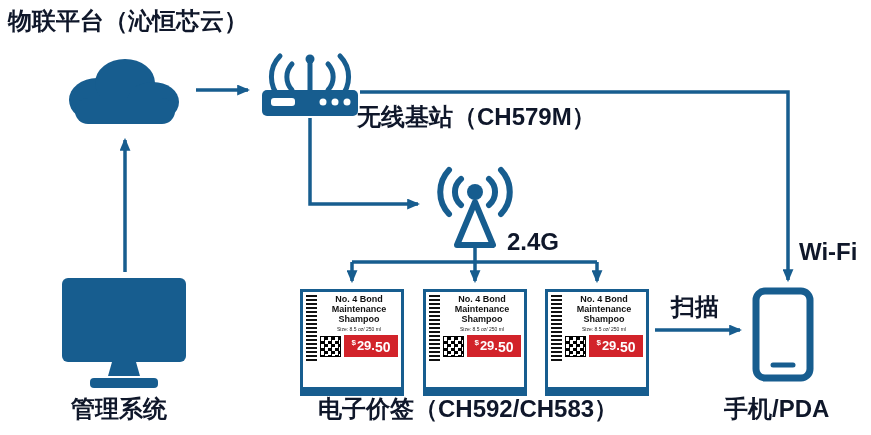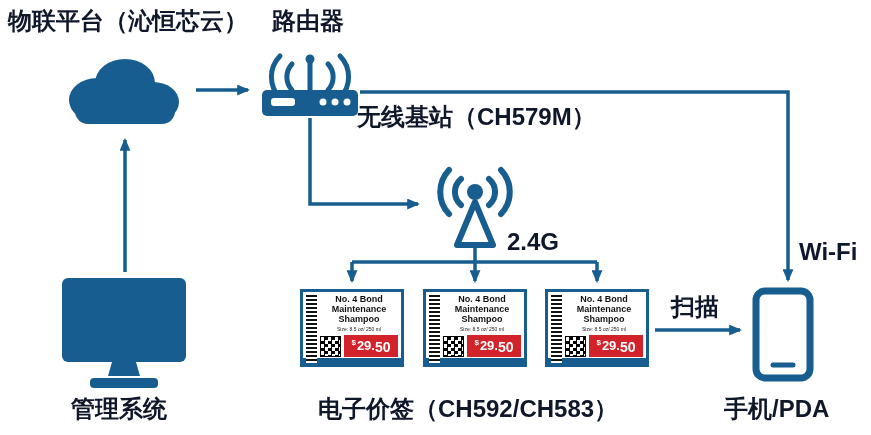--- a/index.html
+++ b/index.html
@@ -15,21 +15,21 @@
   .lbl-wifi    { left:799px; top:238px; }
   .lbl-scan    { left:671px; top:291px; }
   .lbl-mgmt    { left:71px;  top:393px; }
   .lbl-tags    { left:318px; top:393px; }
   .lbl-phone   { left:724px; top:393px; }
 
   .icon { position:absolute; }
   #arrows { position:absolute; left:0; top:0; }
 
   .price-tag {
-    position:absolute; top:289px; width:104px; height:78px;
+    position:absolute; top:289px; width:104px; height:107px;
     background:#fff; border:3px solid #175d8f; border-bottom-width:9px;
     box-sizing:border-box;
   }
   .tag-1 { left:300px; } .tag-2 { left:423px; } .tag-3 { left:545px; }
   .tag-inner { display:flex; height:100%; padding:3px 3px 1px 3px; box-sizing:border-box; gap:3px; }
   .barcode { width:11px; height:68px; background:repeating-linear-gradient(180deg,#111 0 2px,#fff 2px 4px); }
   .tag-main { flex:1; display:flex; flex-direction:column; align-items:center; }
   .tag-title { font-size:9px; font-weight:bold; line-height:1.1; text-align:center; color:#111; }
   .tag-sub { font-size:5px; color:#222; margin-top:1px; white-space:nowrap; }
   .tag-bottom { display:flex; width:100%; align-items:flex-end; gap:3px; margin-top:3px; }
@@ -175,21 +175,20 @@
             <span class="cur">$</span>
               <span class="main">29.</span>
               <span class="minor">50</span>
           </div>
         </div>
       </div>
     </div>
   </div>
 
   <div class="lbl lbl-iot">物联平台（沁恒芯云）</div>
-  <div class="lbl lbl-router">路由器</div>
   <div class="lbl lbl-base">无线基站（CH579M）</div>
   <div class="lbl lbl-freq">2.4G</div>
   <div class="lbl lbl-wifi">Wi-Fi</div>
   <div class="lbl lbl-mgmt">管理系统</div>
   <div class="lbl lbl-scan">扫描</div>
   <div class="lbl lbl-tags">电子价签（CH592/CH583）</div>
   <div class="lbl lbl-phone">手机/PDA</div>
 
 </div>
 

